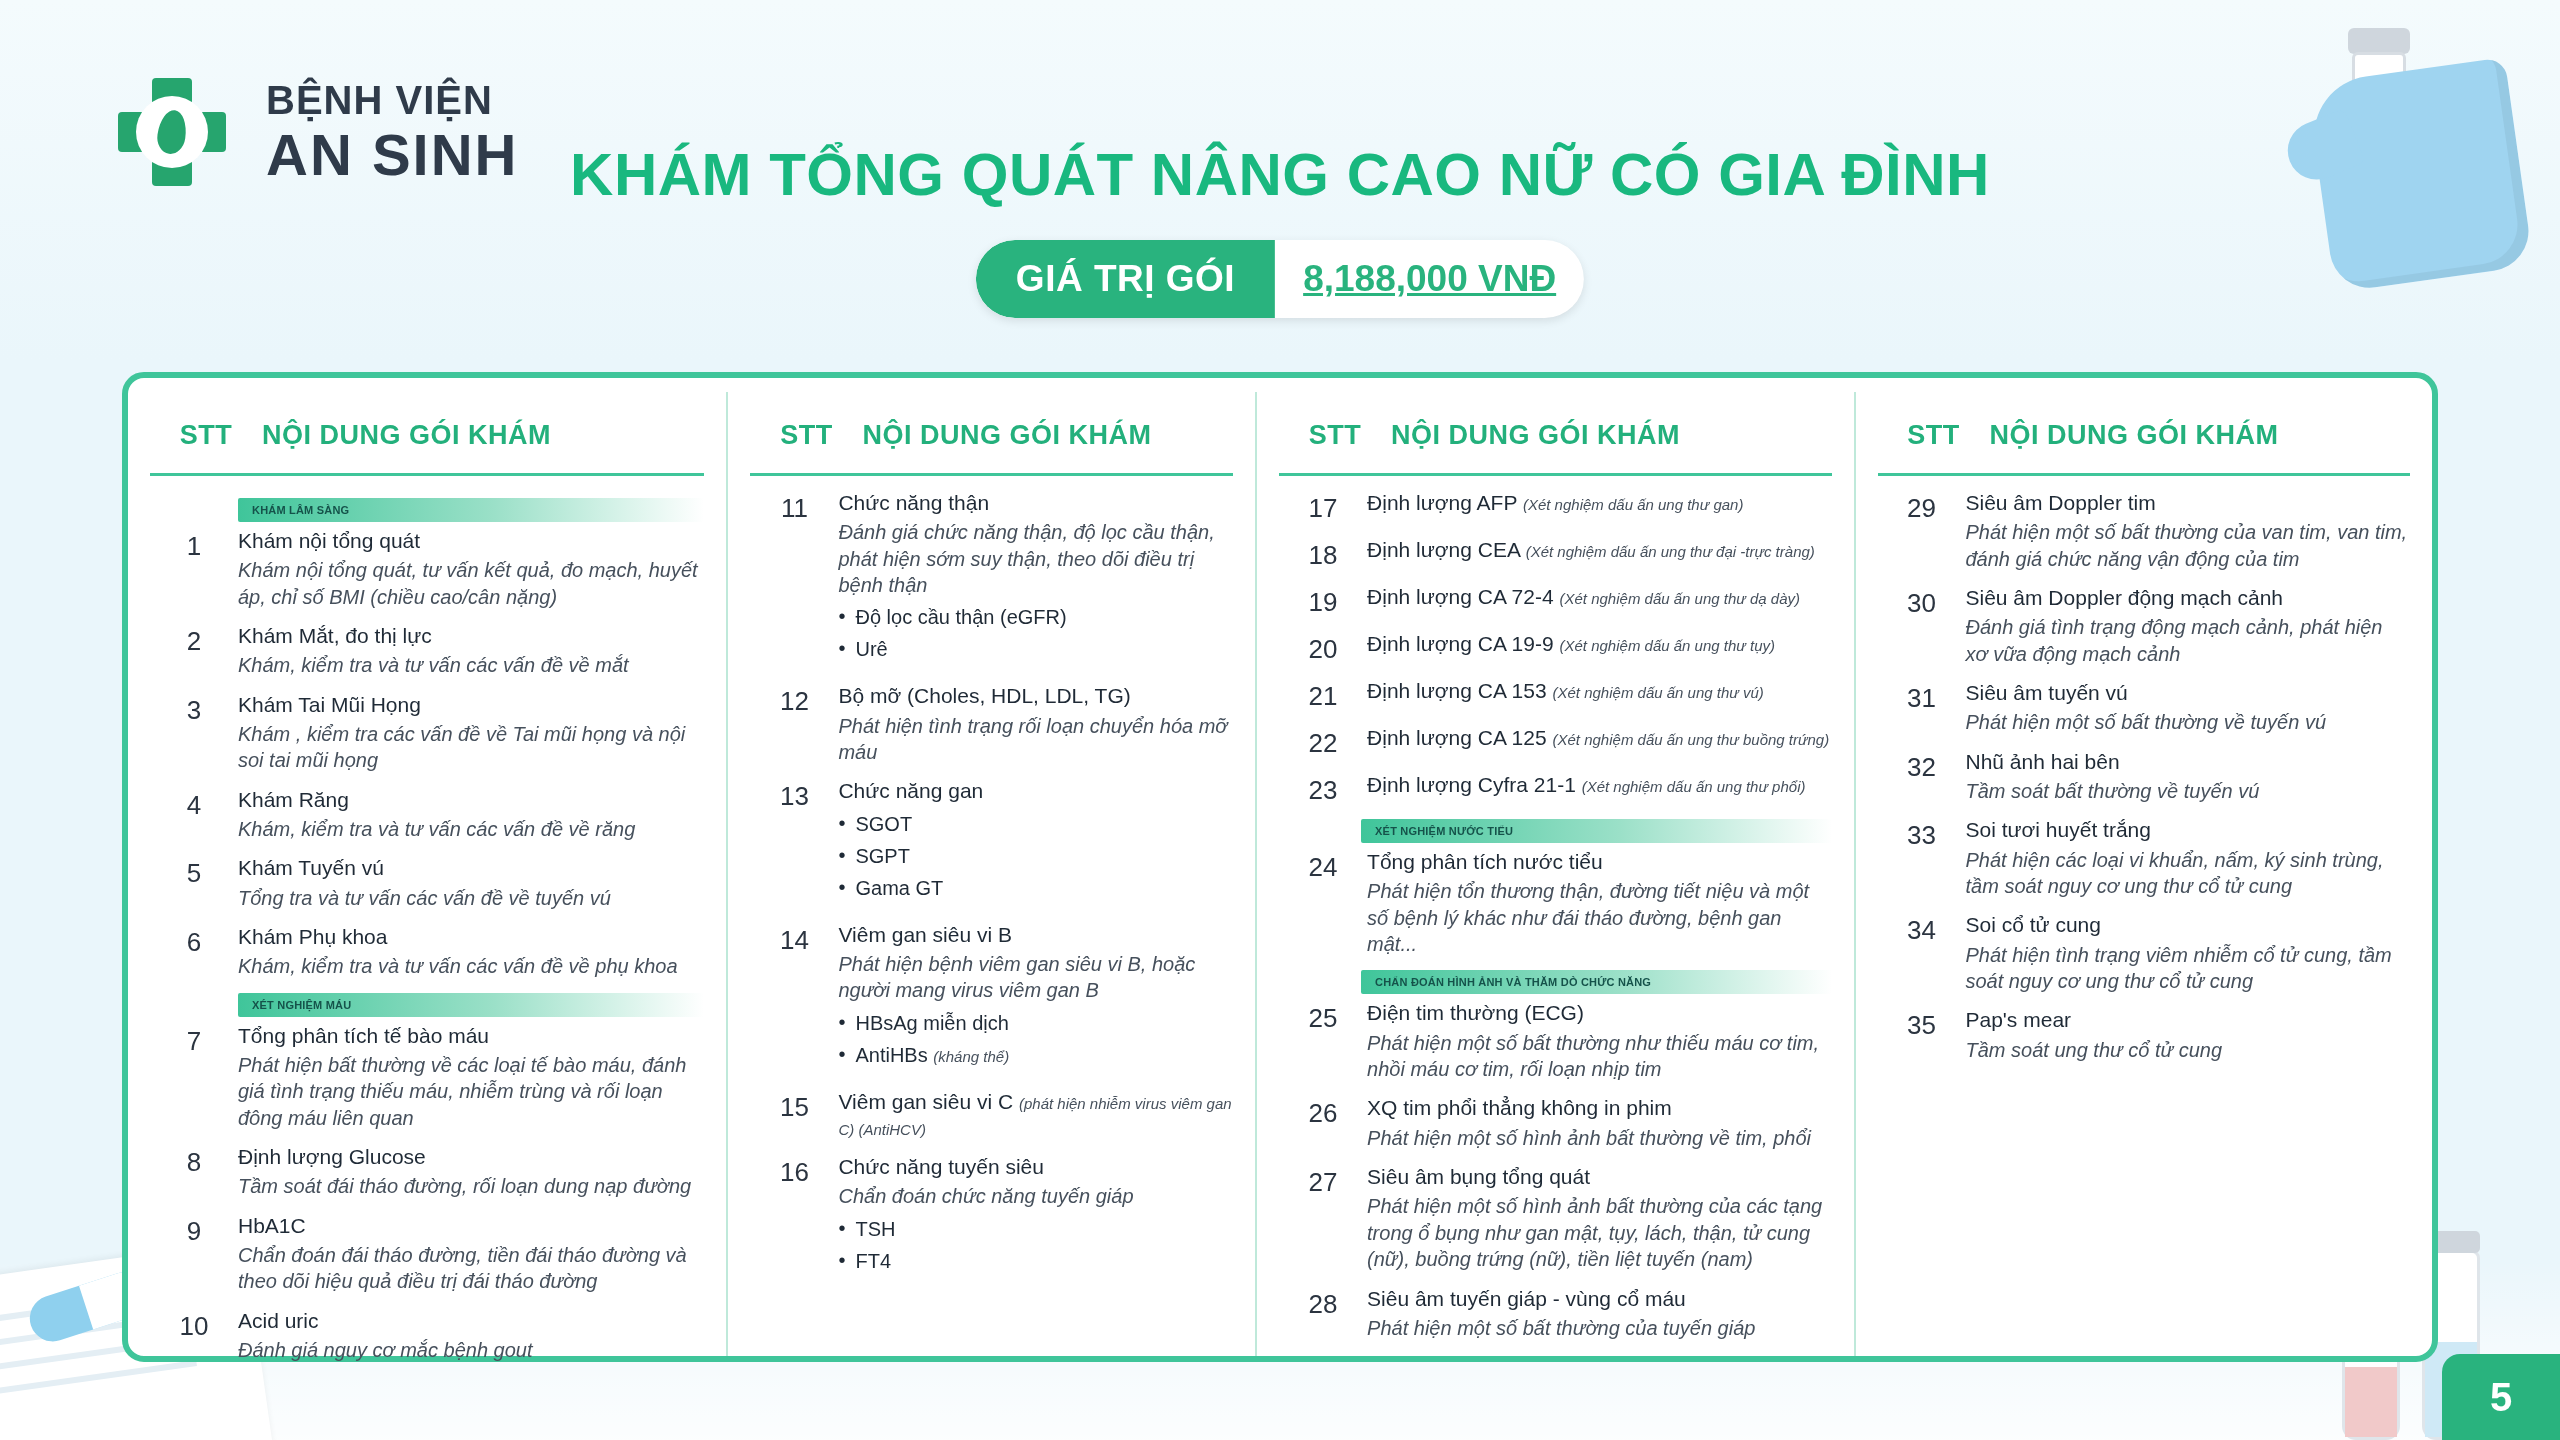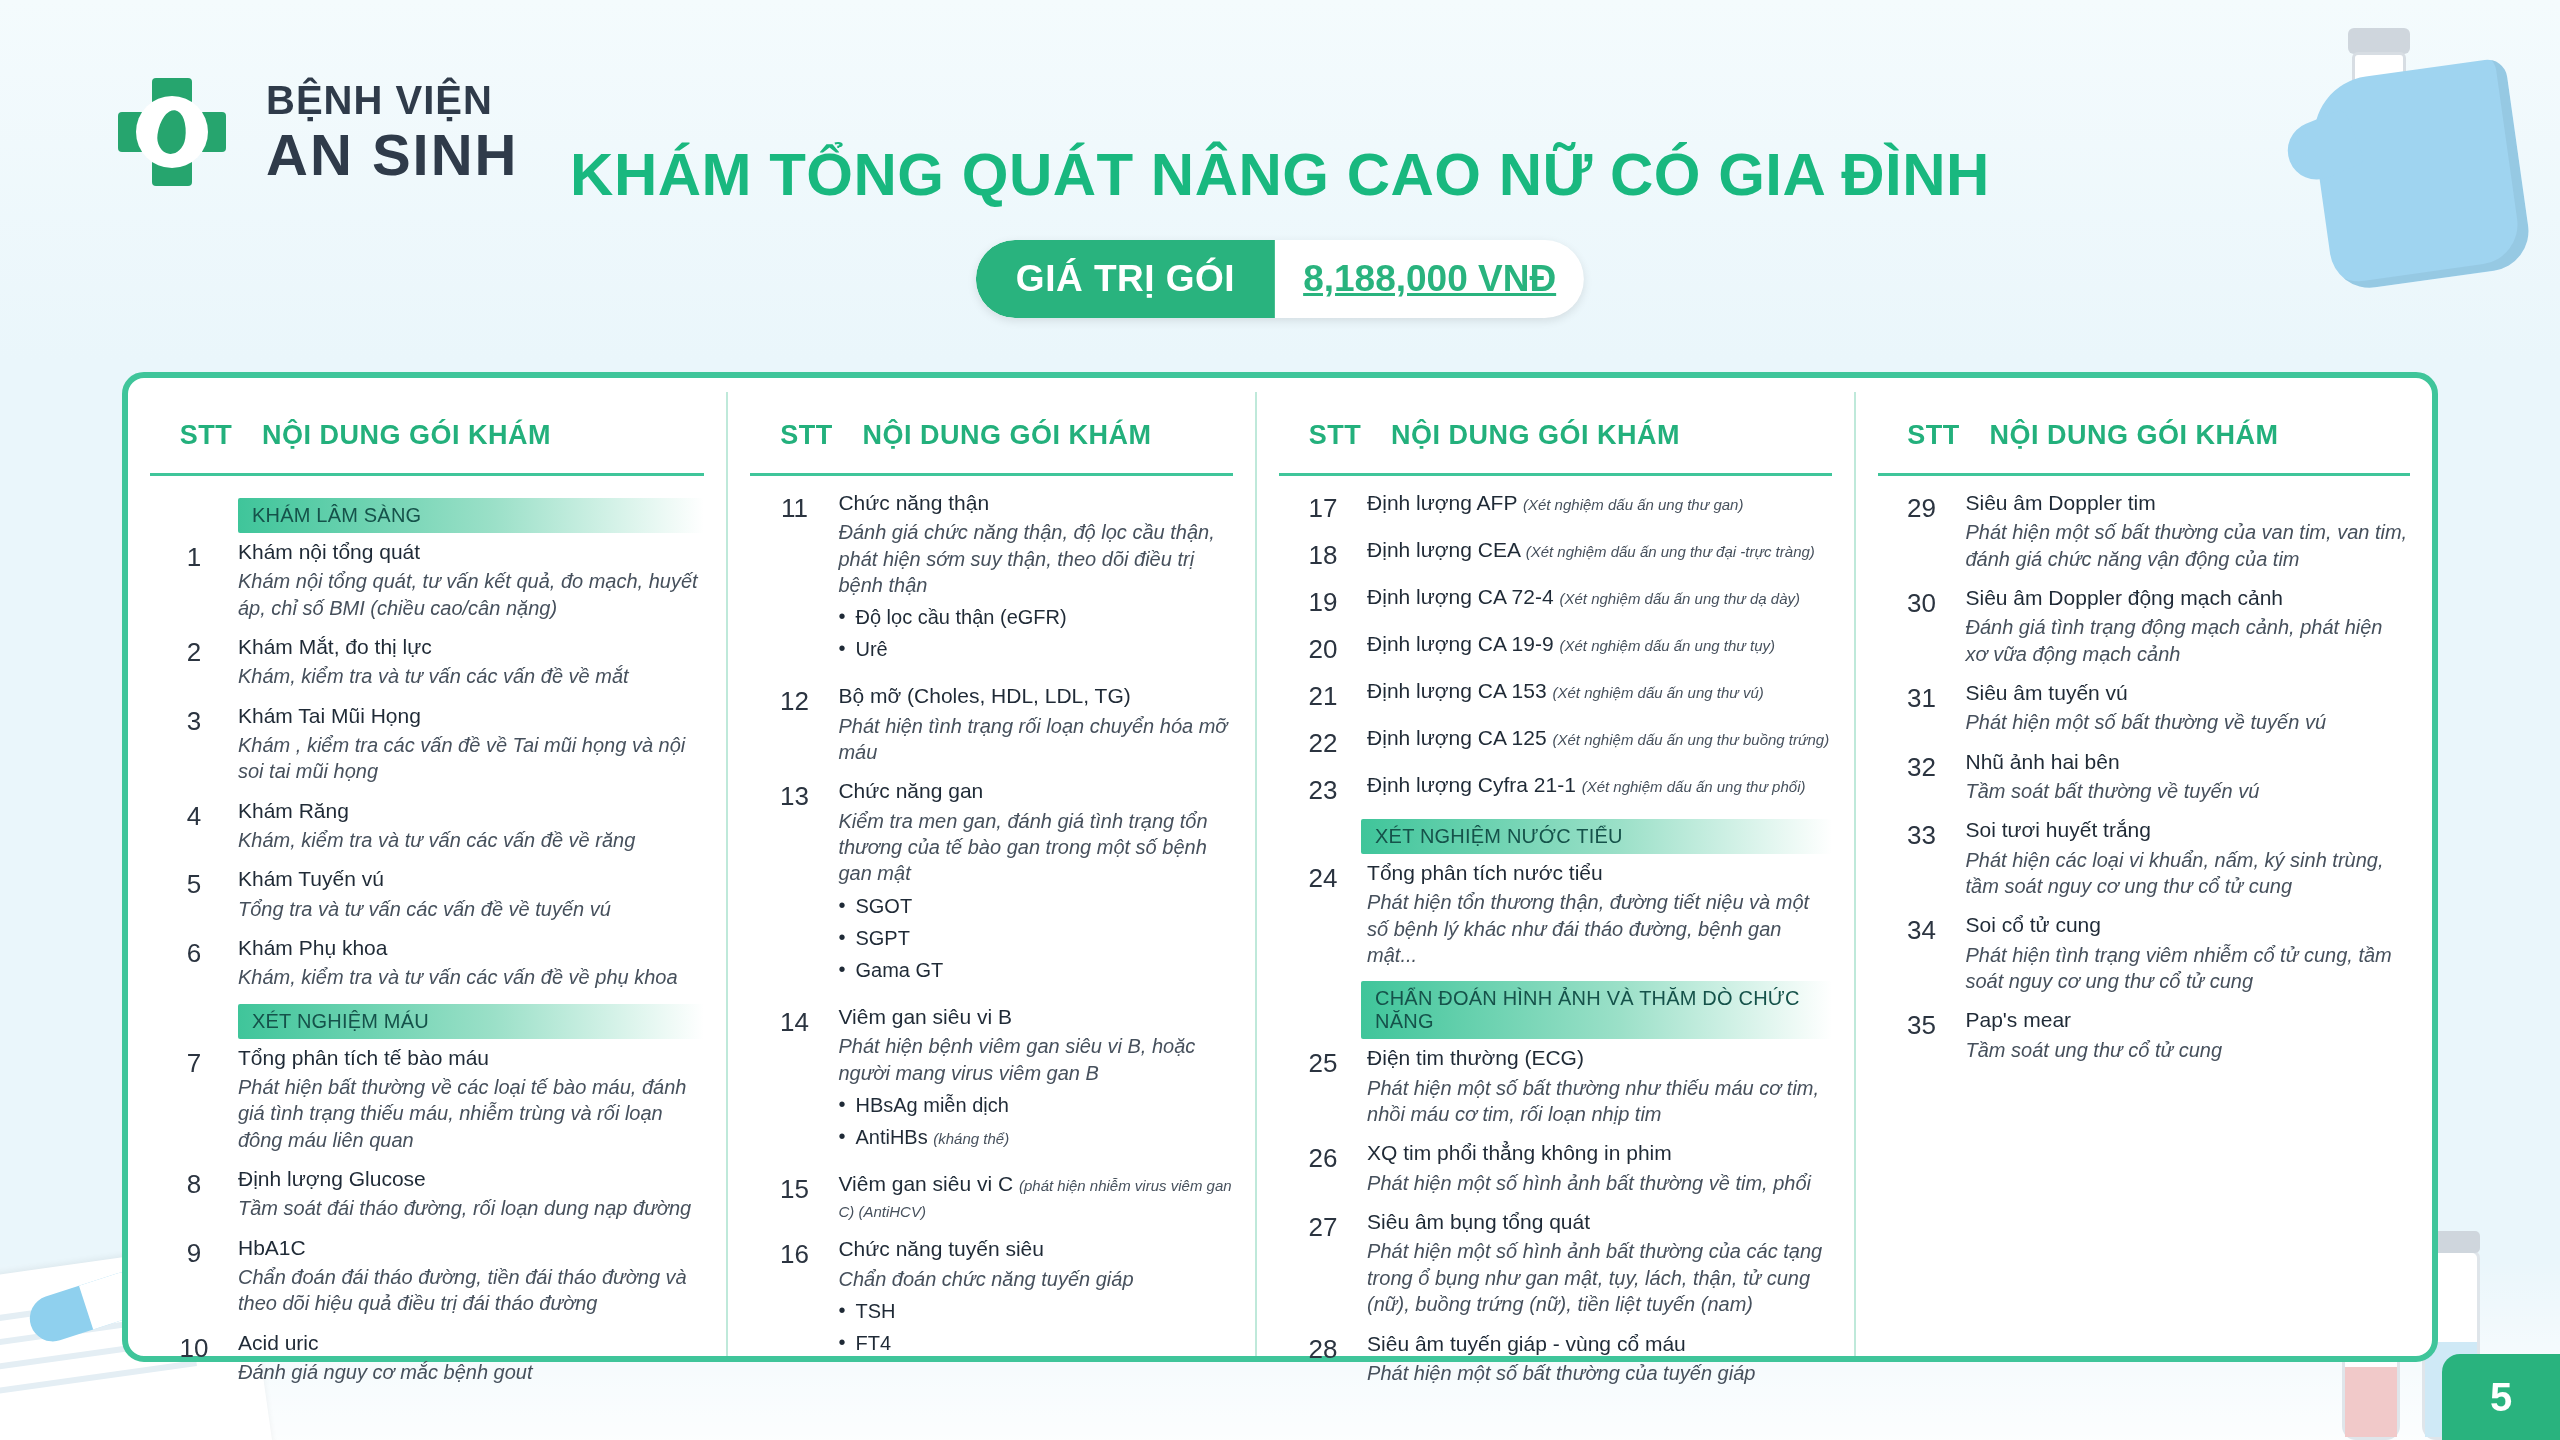--- a/index.html
+++ b/index.html
@@ -110,21 +110,21 @@
     padding: 28px 0 22px 0; border-bottom: 3px solid #3fc59a; margin: 0 16px;
   }
   .col-head .stt { width: 112px; text-align: center; font-size: 27px; font-weight: bold; color: #23b07c; letter-spacing:.5px;}
   .col-head .nd { font-size: 27px; font-weight: bold; color: #23b07c; letter-spacing:.5px;}
 
   .rows { padding: 14px 16px 0 16px; }
 
   .section-band {
     margin: 8px 0 6px 88px;
     background: linear-gradient(90deg, #3fc59a 0%, #9be0c8 55%, rgba(255,255,255,0) 100%);
-    color: #15524a; font-weight: normal; font-size: 20px; letter-spacing:.2px;
+    color: #15524a; font-weight: bold; font-size: 11px; letter-spacing:.2px;
     padding: 6px 12px 6px 14px; border-radius: 2px;
   }
   .section-band.band3 { margin-left: 82px; }
 
   .row { display: flex; align-items: flex-start; margin-bottom: 13px; }
   .row .no { width: 88px; min-width: 88px; text-align: center; font-size: 26px; color: #2b3440; padding-top: 3px; }
   .row .body { flex: 1; }
   .row .title { font-size: 21px; color: #1f2a36; line-height: 1.25; }
   .row .desc { font-size: 20px; color: #46505c; font-style: italic; line-height: 1.32; margin-top: 3px; }
   .row .title .paren { font-size: 15px; font-style: italic; color:#46505c; }
@@ -299,21 +299,20 @@
             <div class="no">12</div>
             <div class="body">
               <div class="title">Bộ mỡ (Choles, HDL, LDL, TG)</div>
               <div class="desc">Phát hiện tình trạng rối loạn chuyển hóa mỡ máu</div>
             </div>
           </div>
           <div class="row">
             <div class="no">13</div>
             <div class="body">
               <div class="title">Chức năng gan</div>
-              <div class="desc">Kiểm tra men gan, đánh giá tình trạng tổn thương của tế bào gan trong một số bệnh gan mật</div>
               <div class="bullets">
                 <div class="b">
                   <span class="dot">•</span>
                   <span>SGOT</span>
                 </div>
                 <div class="b">
                   <span class="dot">•</span>
                   <span>SGPT</span>
                 </div>
                 <div class="b">

